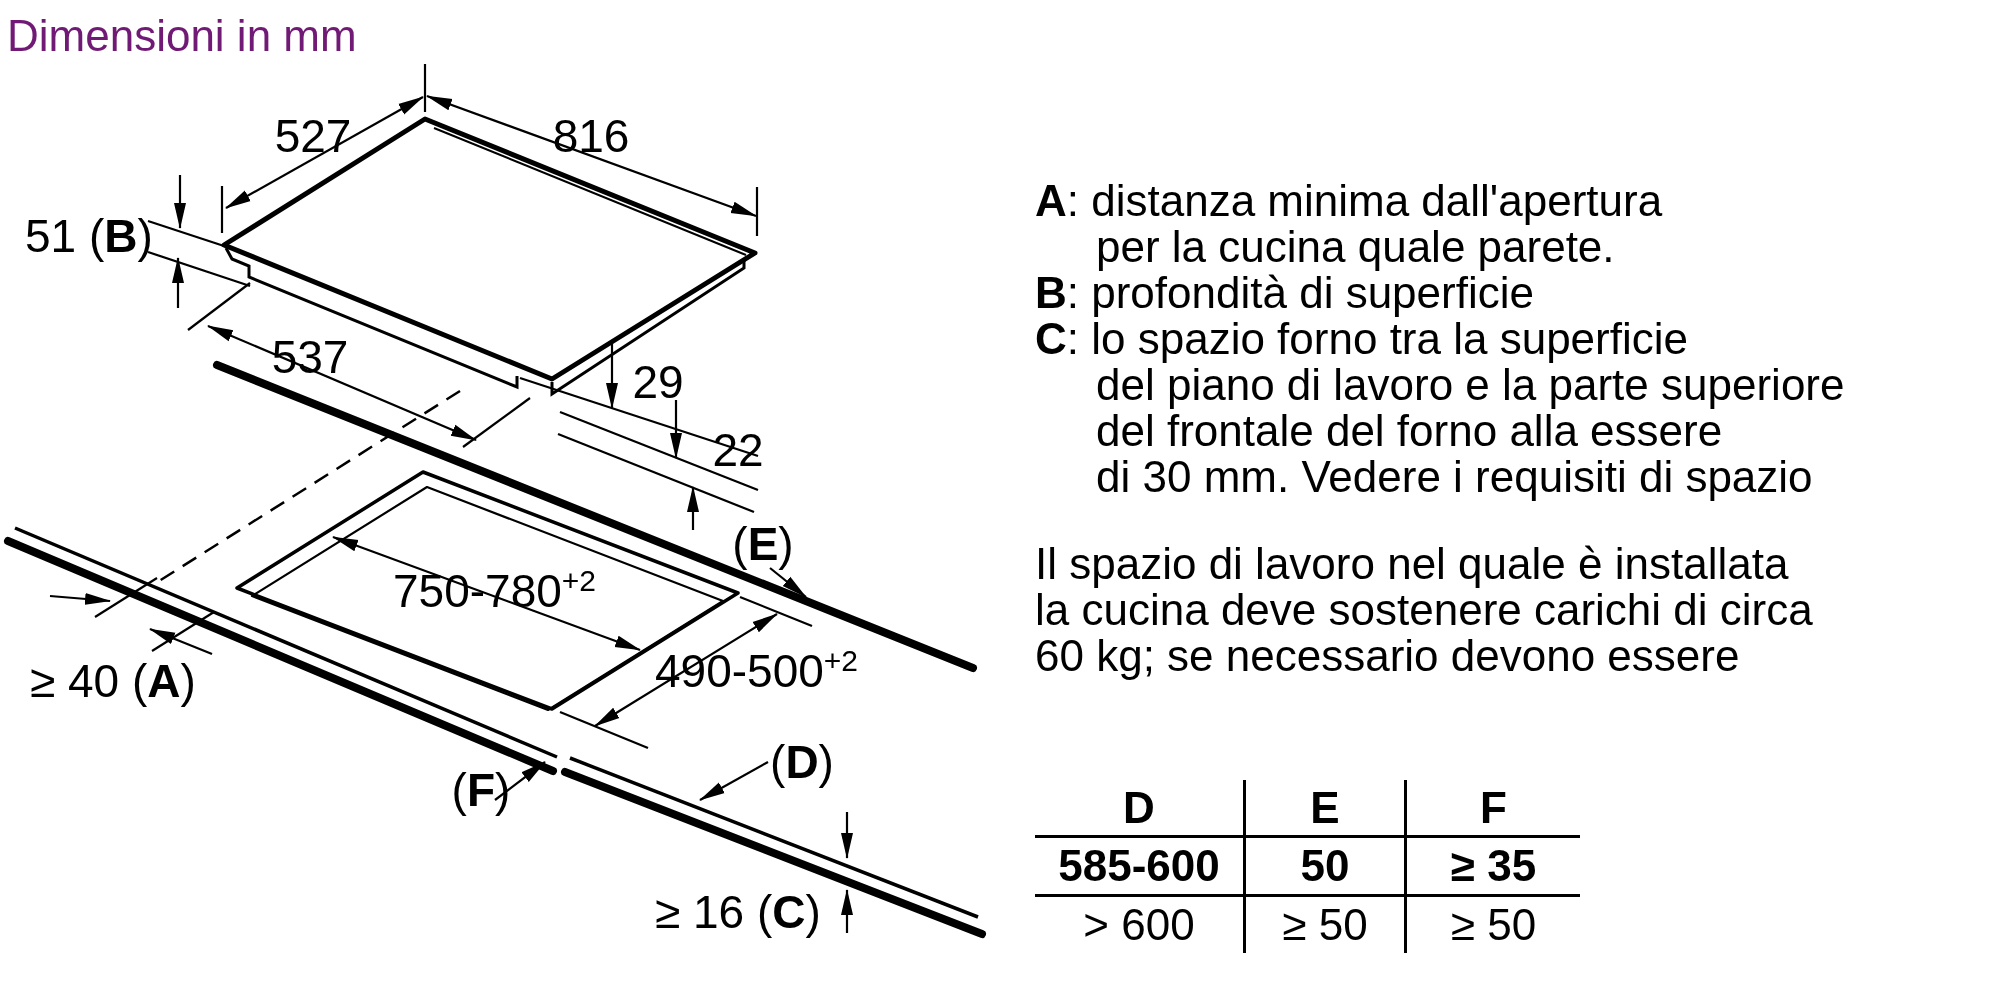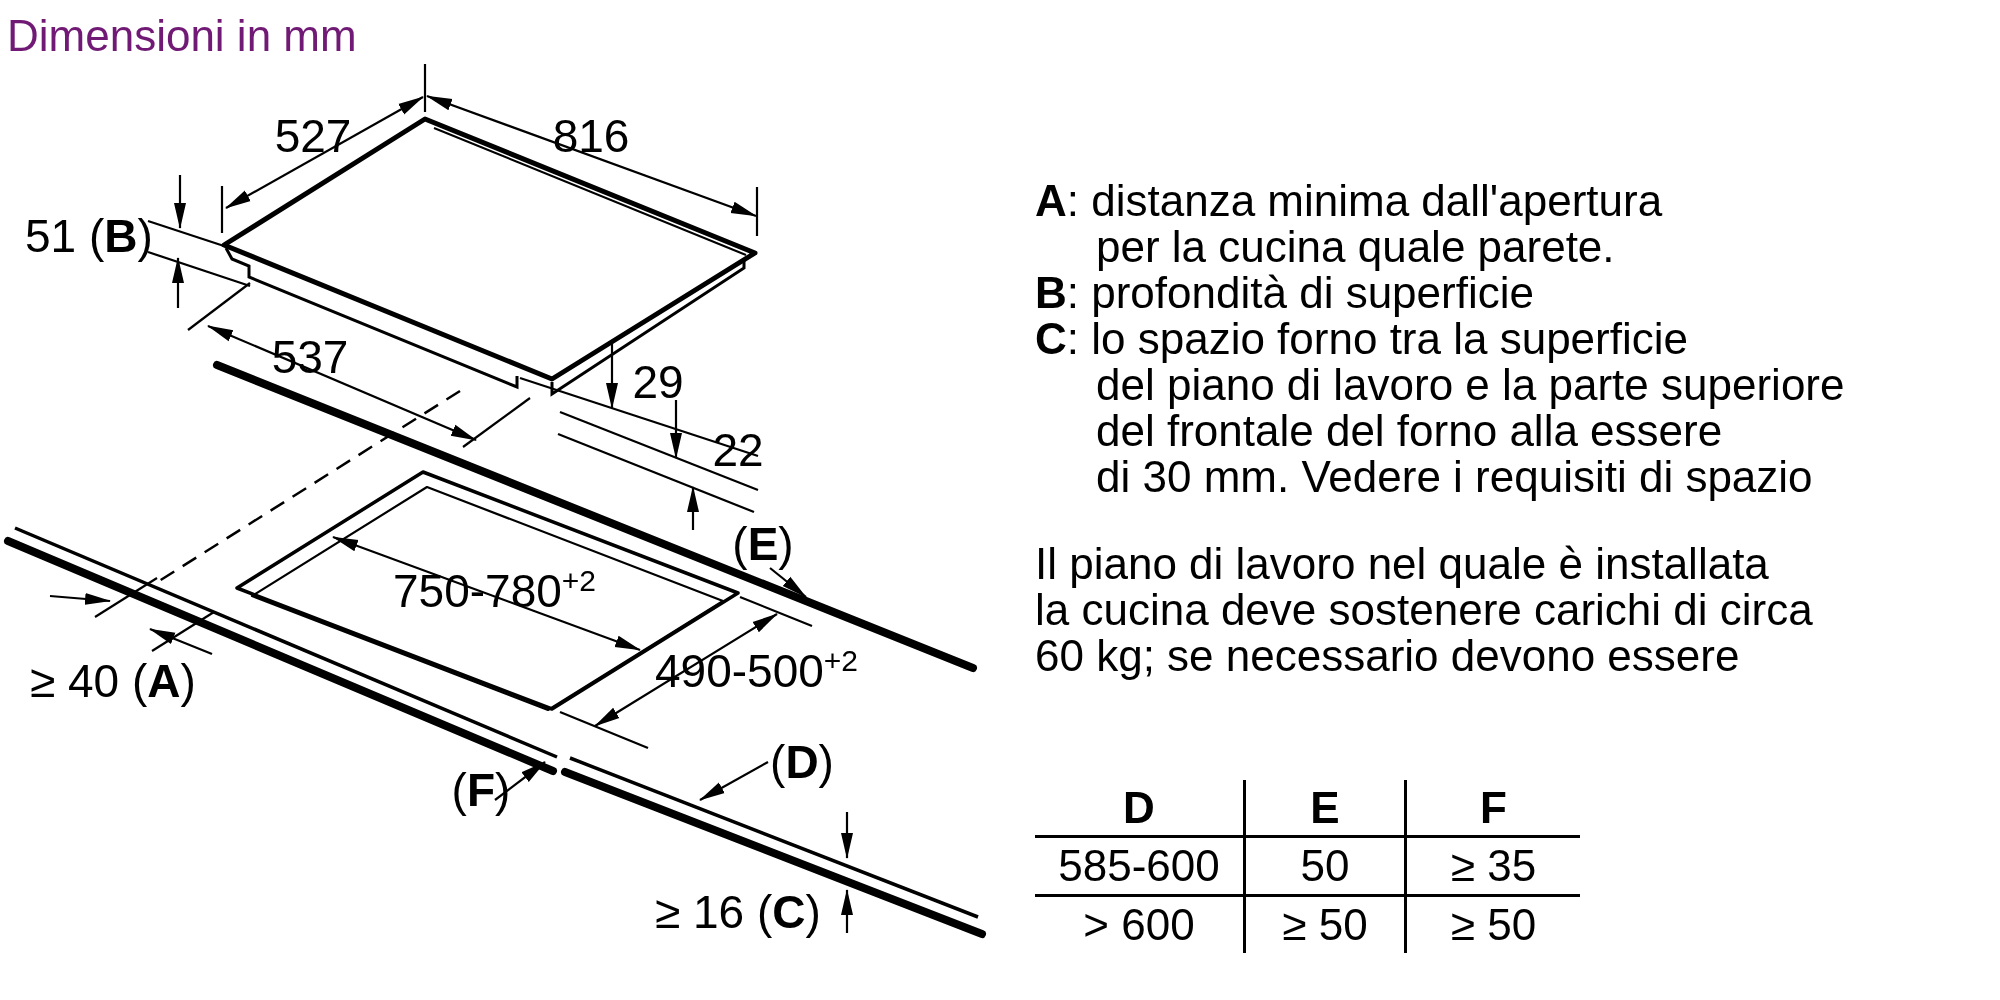--- a/index.html
+++ b/index.html
@@ -33,21 +33,21 @@
     position:absolute;left:1035px;top:780px;
     display:grid;grid-template-columns:208px 164px 173px;
     grid-template-rows:58px 59px 56px;
     font-size:44px;
   }
   .cell{
     display:flex;align-items:center;justify-content:center;
     white-space:nowrap;
   }
   .cell.head{font-weight:700;border-bottom:3px solid #000;}
-  .cell.r1{border-bottom:3px solid #000;}
+  .cell.r1{border-bottom:3px solid #000;font-weight:bold;}
   .cell.colE{border-left:3px solid #000;border-right:3px solid #000;}
 </style>
 </head>
 <body>
 
 <div class="title">Dimensioni in mm</div>
 
 <svg style="position:absolute;left:0;top:0;" width="1030" height="1000" viewBox="0 0 1030 1000">
   <defs>
     <marker id="ah" viewBox="0 0 26 14" refX="25" refY="7" markerWidth="26" markerHeight="14" markerUnits="userSpaceOnUse" orient="auto-start-reverse">
@@ -161,21 +161,21 @@
   <div class="def-line"><span class="b">A</span><span>: distanza minima dall'apertura</span></div>
   <div class="def-line indent">per la cucina quale parete.</div>
   <div class="def-line"><span class="b">B</span><span>: profondità di superficie</span></div>
   <div class="def-line"><span class="b">C</span><span>: lo spazio forno tra la superficie</span></div>
   <div class="def-line indent">del piano di lavoro e la parte superiore</div>
   <div class="def-line indent">del frontale del forno alla essere</div>
   <div class="def-line indent">di 30 mm. Vedere i requisiti di spazio</div>
 </div>
 
 <div class="para">
-  <div>Il piano di lavoro nel quale è installata</div>
+  <div>Il spazio di lavoro nel quale è installata</div>
   <div>la cucina deve sostenere carichi di circa</div>
   <div>60 kg; se necessario devono essere</div>
 </div>
 
 <div class="spec-table">
   <div class="cell head">D</div>
   <div class="cell head colE">E</div>
   <div class="cell head">F</div>
   <div class="cell r1">585-600</div>
   <div class="cell r1 colE">50</div>

